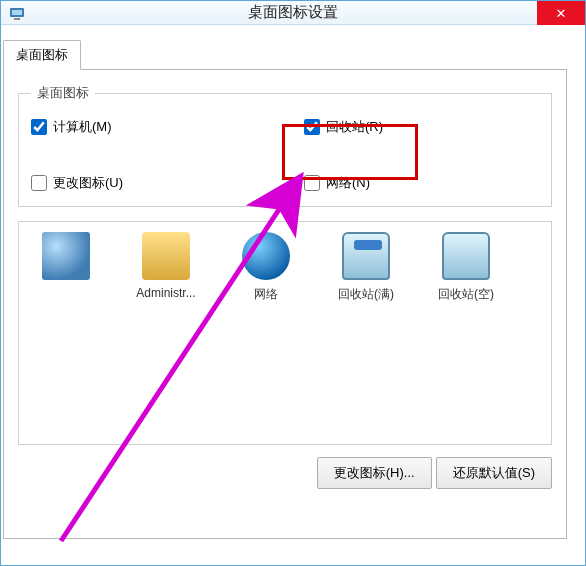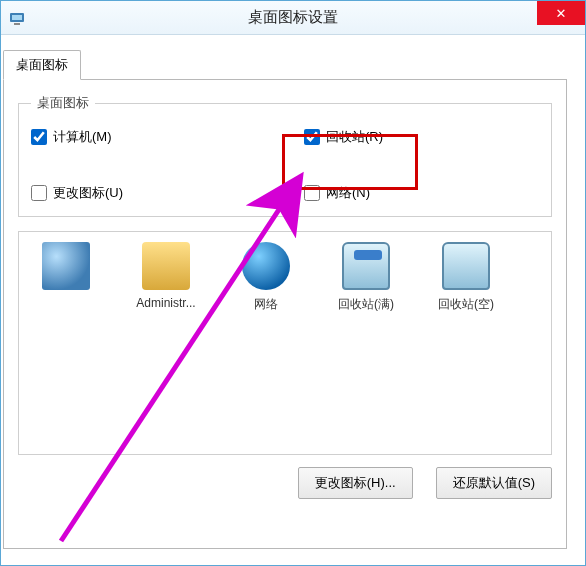--- a/index.html
+++ b/index.html
@@ -1,21 +1,21 @@
 <!DOCTYPE html>
 <html><head>
 <meta charset="utf-8">
 <style>
   * { box-sizing: border-box; font-family: "Microsoft YaHei", "Segoe UI", sans-serif; font-size: 13px; }
   html, body { margin: 0; padding: 0; }
   .window {
     width: 586px; height: 566px; background: #fff; border: 1px solid #5aa7d6; position: relative; overflow: hidden;
   }
   .titlebar {
-    height: 34px; background: linear-gradient(#f6fbff, #eaf4fb); border-bottom: 1px solid #c9dbe8;
+    height: 24px; background: linear-gradient(#f6fbff, #eaf4fb); border-bottom: 1px solid #c9dbe8;
     display: flex; align-items: center; position: relative;
   }
   .titlebar .sysicon { width: 16px; height: 16px; margin: 0 8px; display:inline-block;}
   .titlebar .title-text { position:absolute; left:50%; transform:translateX(-50%); font-size: 15px; color:#1a1a1a;}
   .titlebar .close-btn {
     position:absolute; right:0; top:0; width:48px; height:24px; background:#e81123; color:#fff;
     display:flex; align-items:center; justify-content:center; font-size:16px; line-height:1;
   }
   .client { padding: 14px 18px 0 2px; }
   .tabs { position: relative; }
@@ -37,21 +37,21 @@
     position:absolute; border:3px solid #d10000; pointer-events:none;
     left:278px; top:54px; width:136px; height:56px;
   }
   .icons-panel {
     border:1px solid #cfcfcf; height:224px; padding:10px 6px;
     display:flex; gap:18px; align-items:flex-start;
   }
   .icon-item { width:82px; text-align:center; }
   .icon-item .glyph { width:48px; height:48px; margin:0 auto 6px auto; position:relative;}
   .icon-item .label { font-size:12px; color:#333; white-space:nowrap; overflow:hidden; text-overflow:ellipsis;}
-  .btn-row { display:flex; gap:23px; justify-content:flex-end; margin-top:12px;}
+  .btn-row { display:flex; gap:4px; justify-content:flex-end; margin-top:12px;}
   .btn {
     border:1px solid #adadad; background:linear-gradient(#f8f8f8,#e8e8e8);
     padding:6px 16px; min-width:110px; text-align:center; border-radius:2px;
   }
   svg.arrow { position:absolute; left:0; top:0; pointer-events:none; }
 
   
   .mini-pc { background: radial-gradient(circle at 30% 30%, #b7dffb, #3f7db3 70%); border-radius:3px;}
   .folder { background: linear-gradient(#ffe08a,#d8a83a); border-radius:4px;}
   .globe { background: radial-gradient(circle at 35% 30%, #7ed0ff,#0b5fa5 75%); border-radius:50%;}

